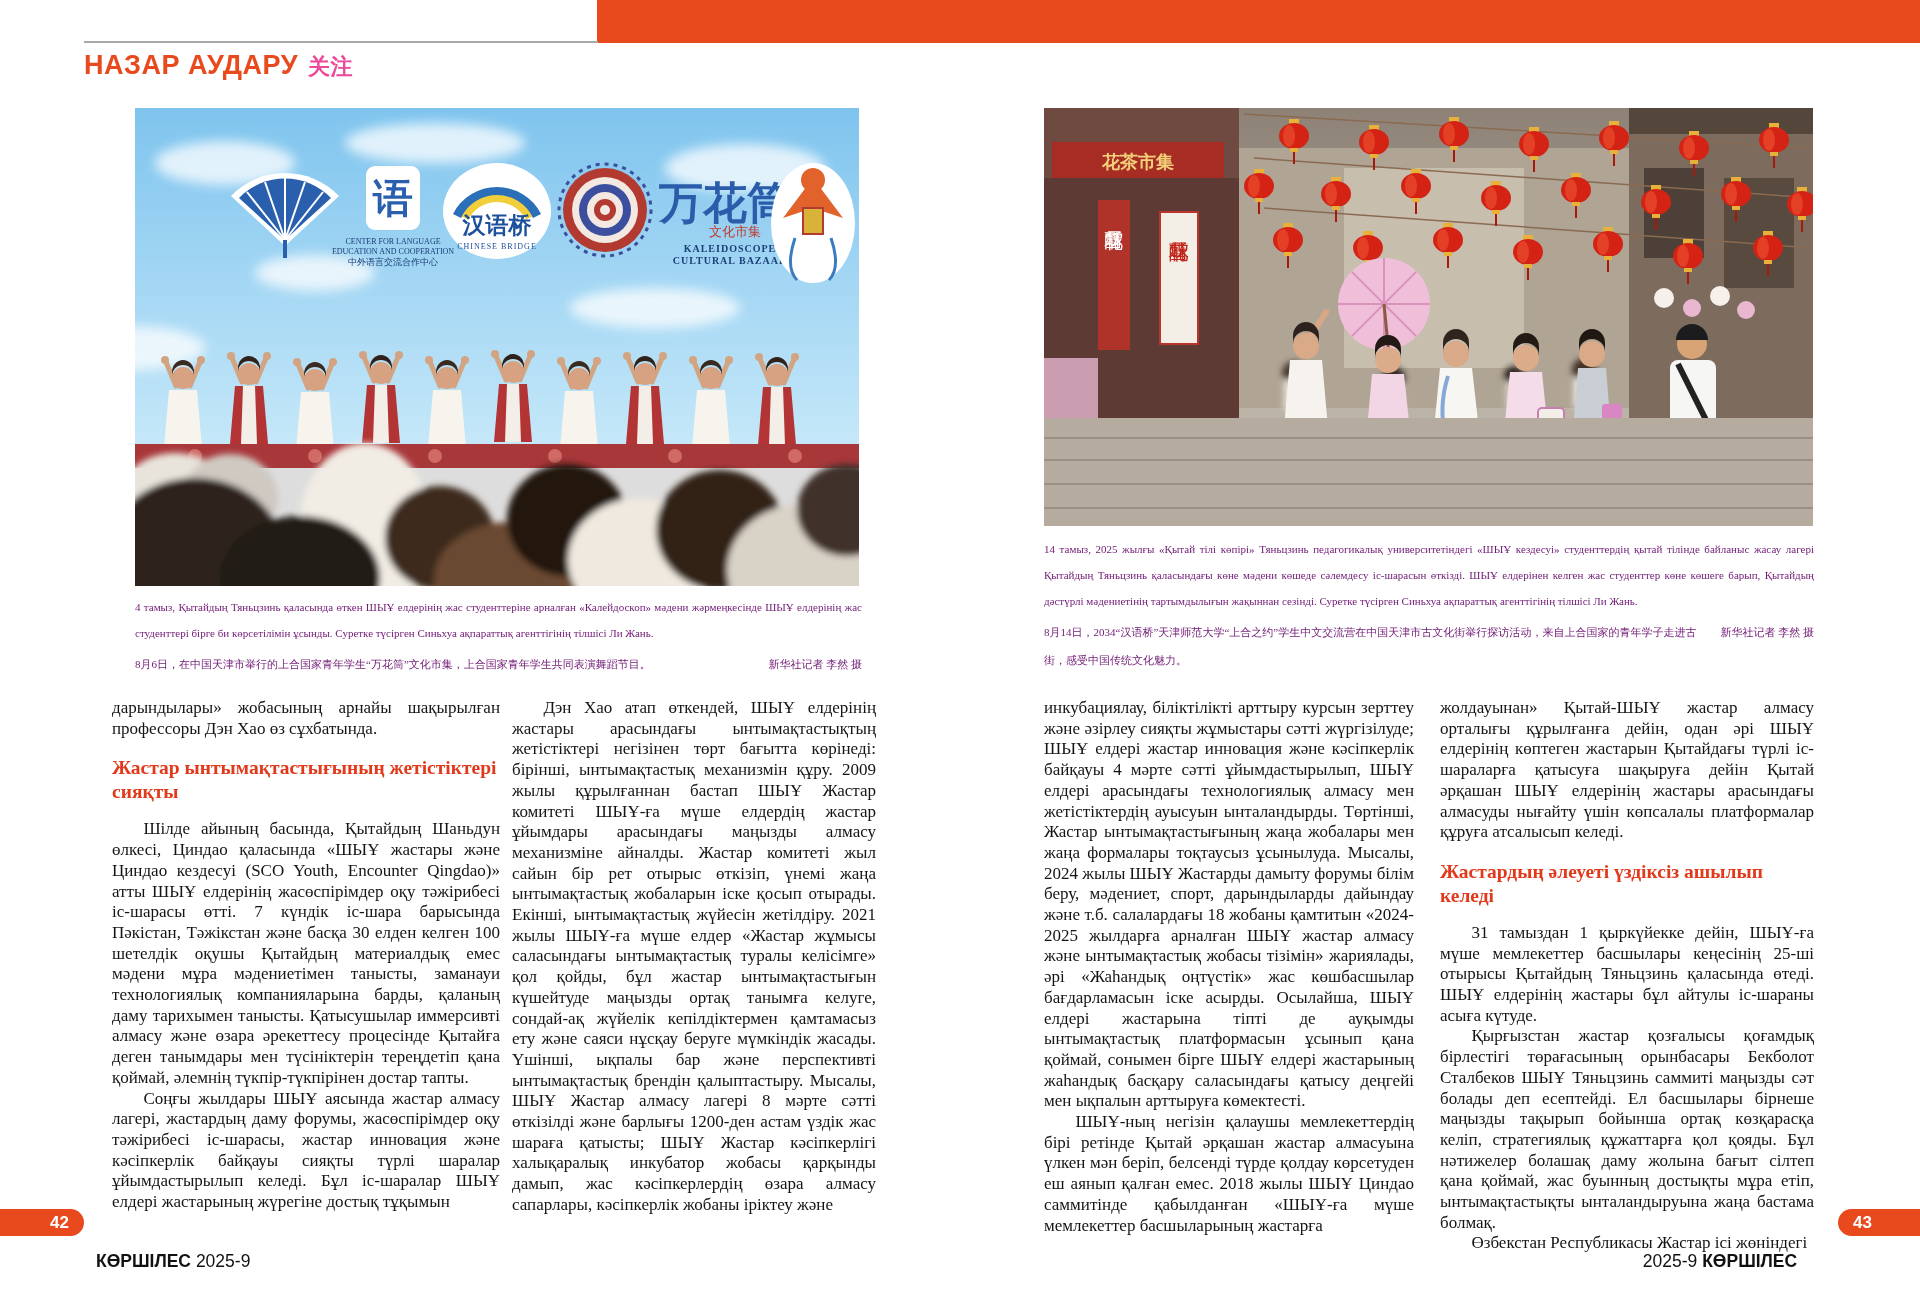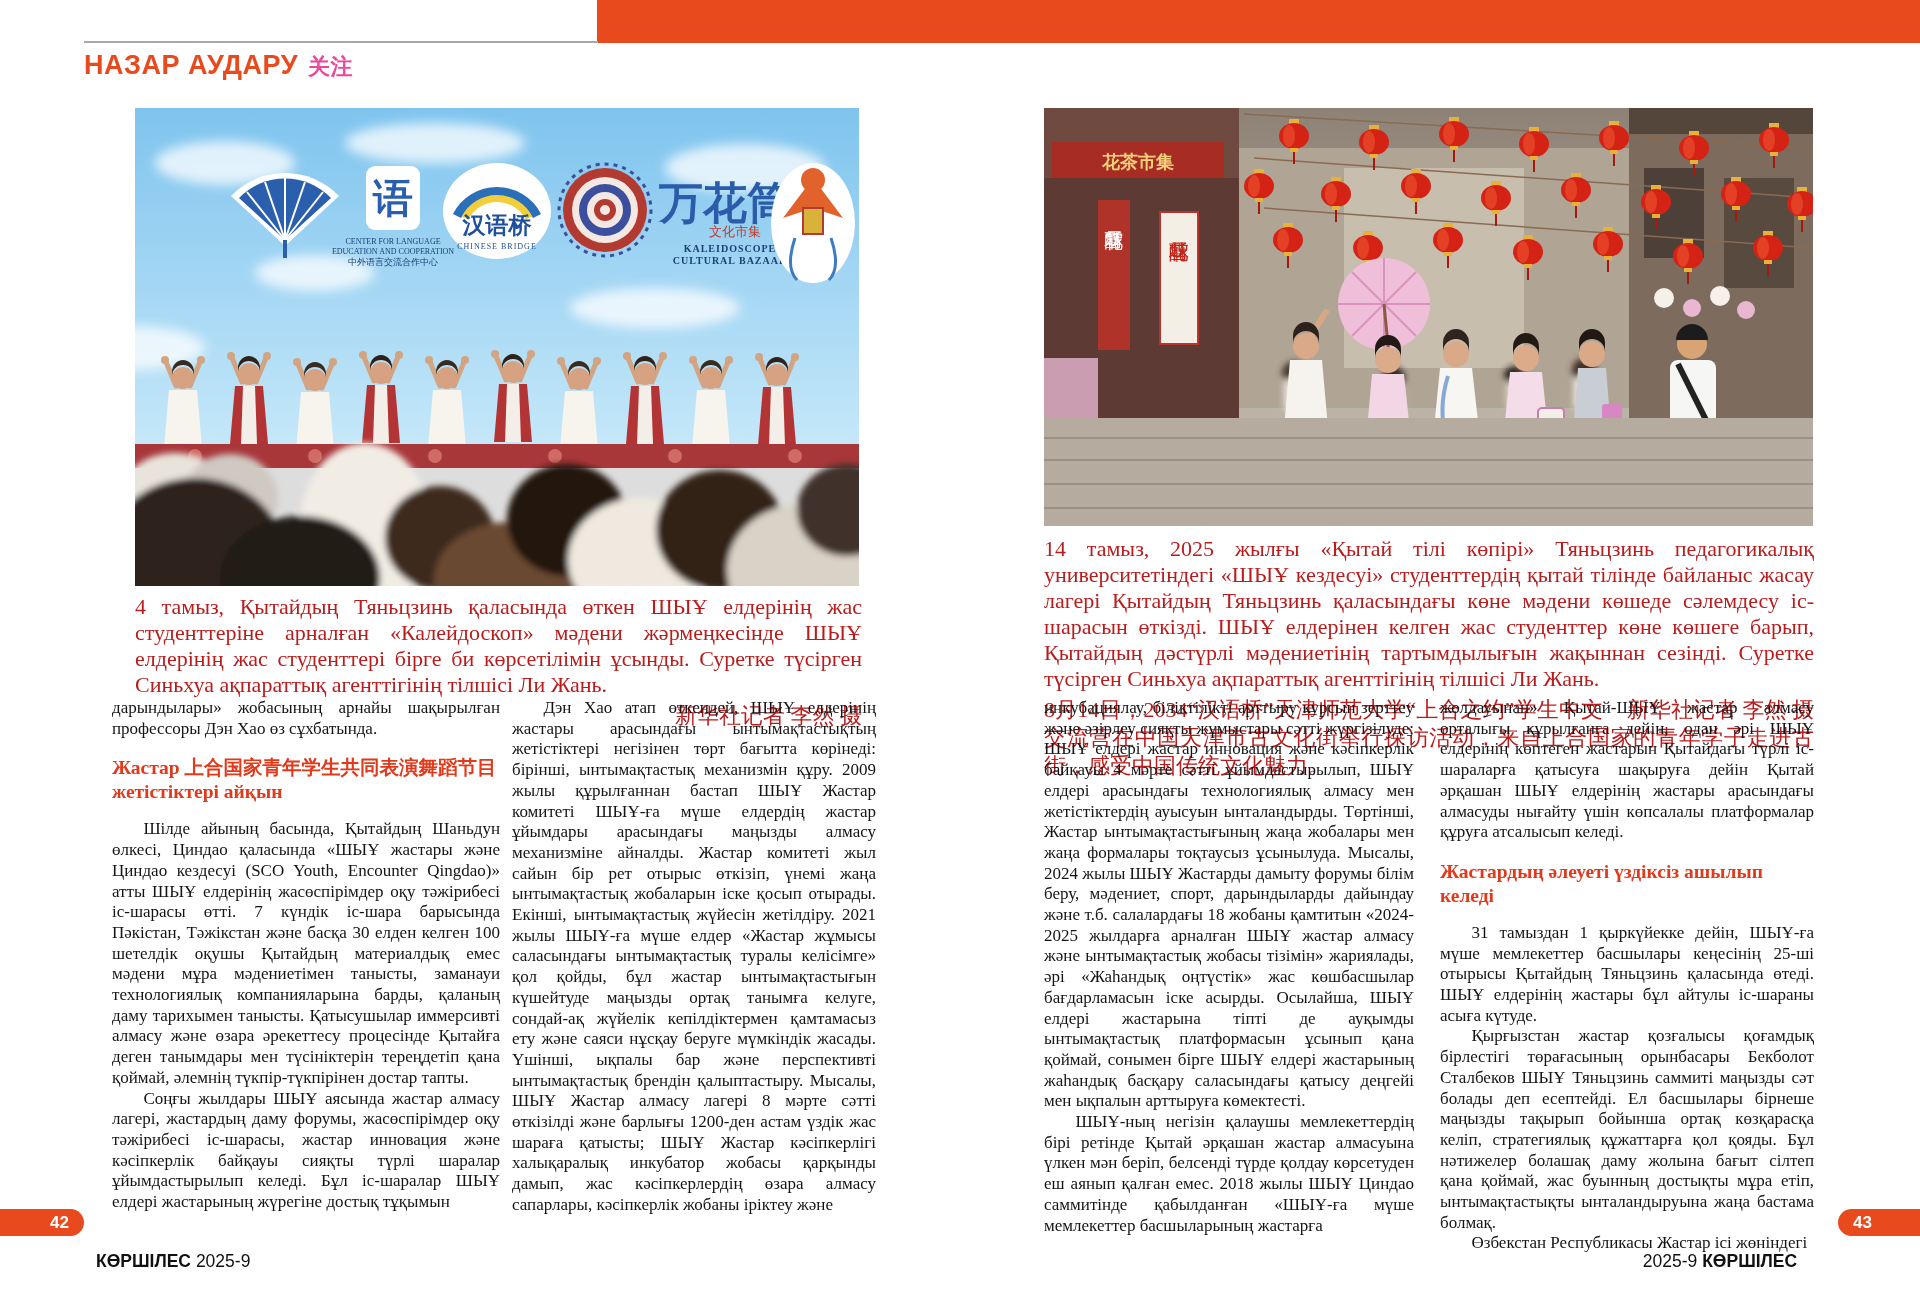--- a/index.html
+++ b/index.html
@@ -13,21 +13,21 @@
   .hdr{left:84px;top:50px;font-family:"Liberation Sans",sans-serif;font-weight:bold;
        font-size:27px;color:#e8491d;letter-spacing:.5px;white-space:nowrap}
   .hdr .zh{color:#ec4899;font-size:22px;font-weight:600;margin-left:10px}
 
   
   .photo{overflow:hidden;background:#ddd}
   .photoL{left:135px;top:108px;width:724px;height:478px}
   .photoR{left:1044px;top:108px;width:769px;height:418px}
 
   
-  .cap{font-size:22px;line-height:26px;color:#b91c1c;text-align:justify}
+  .cap{font-size:11px;line-height:26px;color:#701a75;text-align:justify}
   .capL{left:135px;top:594px;width:727px}
   .capR{left:1044px;top:536px;width:770px}
   .zhline{margin-top:4px;line-height:28px}
   .credit{float:right;padding-left:24px}
 
   
   .col{top:698px;font-size:17px;line-height:20.7px;color:#141414;text-align:justify}
   .c1{left:112px;width:388px}
   .c2{left:512px;width:364px}
   .c3{left:1044px;width:370px}
@@ -198,20 +198,21 @@
         <ellipse cx="668" cy="462" rx="76" ry="66" fill="#d9d2c6"></ellipse>
         <ellipse cx="712" cy="402" rx="50" ry="46" fill="#40302a"></ellipse>
       </g>
     </svg>
   </div>
 
   <div class="abs cap capL">
     <div>4 тамыз, Қытайдың Тяньцзинь қаласында өткен ШЫҰ елдерінің жас студенттеріне арналған «Калейдоскоп» мәдени жәрмеңкесінде ШЫҰ елдерінің жас студенттері бірге би көрсетілімін ұсынды. Суретке түсірген Синьхуа ақпараттық агенттігінің тілшісі Ли Жань.</div>
     <div class="zhline">
       <span class="credit">新华社记者 李然 摄</span>
+      <span>8月6日，在中国天津市举行的上合国家青年学生“万花筒”文化市集，上合国家青年学生共同表演舞蹈节目。</span>
     </div>
   </div>
 
   <div class="abs photo photoR">
     <svg viewBox="0 0 770 418" width="770" height="418">
       <defs>
         <linearGradient id="street" x1="0" y1="0" x2="0" y2="1">
           <stop offset="0" stop-color="#8e8277"></stop>
             <stop offset="1" stop-color="#cdc5b9"></stop>
         </linearGradient>
@@ -369,21 +370,21 @@
   <div class="abs cap capR">
     <div>14 тамыз, 2025 жылғы «Қытай тілі көпірі» Тяньцзинь педагогикалық университетіндегі «ШЫҰ кездесуі» студенттердің қытай тілінде байланыс жасау лагері Қытайдың Тяньцзинь қаласындағы көне мәдени көшеде сәлемдесу іс-шарасын өткізді. ШЫҰ елдерінен келген жас студенттер көне көшеге барып, Қытайдың дәстүрлі мәдениетінің тартымдылығын жақыннан сезінді. Суретке түсірген Синьхуа ақпараттық агенттігінің тілшісі Ли Жань.</div>
     <div class="zhline">
       <span class="credit">新华社记者 李然 摄</span>
       <span>8月14日，2034“汉语桥”天津师范大学“上合之约”学生中文交流营在中国天津市古文化街举行探访活动，来自上合国家的青年学子走进古街，感受中国传统文化魅力。</span>
     </div>
   </div>
 
   <div class="abs col c1">
     <p class="cont">дарындылары» жобасының арнайы шақырылған профессоры Дэн Хао өз сұхбатында.</p>
-    <div class="colhead">Жастар 上合国家青年学生共同表演舞蹈节目 жетістіктері айқын</div>
+    <div class="colhead">Жастар ынтымақтастығының жетістіктері сияқты</div>
     <p>Шілде айының басында, Қытайдың Шаньдун өлкесі, Циндао қаласында «ШЫҰ жастары және Циндао кездесуі (SCO Youth, Encounter Qingdao)» атты ШЫҰ елдерінің жасөспірімдер оқу тәжірибесі іс-шарасы өтті. 7 күндік іс-шара барысында Пәкістан, Тәжікстан және басқа 30 елден келген 100 шетелдік оқушы Қытайдың материалдық емес мәдени мұра мәдениетімен танысты, заманауи технологиялық компанияларына барды, қаланың даму тарихымен танысты. Қатысушылар иммерсивті алмасу және өзара әрекеттесу процесінде Қытайға деген танымдары мен түсініктерін тереңдетіп қана қоймай, әлемнің түкпір-түкпірінен достар тапты.</p>
     <p>Соңғы жылдары ШЫҰ аясында жастар алмасу лагері, жастардың даму форумы, жасөспірімдер оқу тәжірибесі іс-шарасы, жастар инновация және кәсіпкерлік байқауы сияқты түрлі шаралар ұйымдастырылып келеді. Бұл іс-шаралар ШЫҰ елдері жастарының жүрегіне достық тұқымын</p>
   </div>
 
   <div class="abs col c2">
     <p>Дэн Хао атап өткендей, ШЫҰ елдерінің жастары арасындағы ынтымақтастықтың жетістіктері негізінен төрт бағытта көрінеді: бірінші, ынтымақтастық механизмін құру. 2009 жылы құрылғаннан бастап ШЫҰ Жастар комитеті ШЫҰ-ға мүше елдердің жастар ұйымдары арасындағы маңызды алмасу механизміне айналды. Жастар комитеті жыл сайын бір рет отырыс өткізіп, үнемі жаңа ынтымақтастық жобаларын іске қосып отырады. Екінші, ынтымақтастық жүйесін жетілдіру. 2021 жылы ШЫҰ-ға мүше елдер «Жастар жұмысы саласындағы ынтымақтастық туралы келісімге» қол қойды, бұл жастар ынтымақтастығын күшейтуде маңызды ортақ танымға келуге, сондай-ақ жүйелік кепілдіктермен қамтамасыз ету және саяси нұсқау беруге мүмкіндік жасады. Үшінші, ықпалы бар және перспективті ынтымақтастық брендін қалыптастыру. Мысалы, ШЫҰ Жастар алмасу лагері 8 мәрте сәтті өткізілді және барлығы 1200-ден астам үздік жас шараға қатысты; ШЫҰ Жастар кәсіпкерлігі халықаралық инкубатор жобасы қарқынды дамып, жас кәсіпкерлердің өзара алмасу сапарлары, кәсіпкерлік жобаны іріктеу және</p>
   </div>
 
   <div class="abs col c3">
     <p class="cont">инкубациялау, біліктілікті арттыру курсын зерттеу және әзірлеу сияқты жұмыстары сәтті жүргізілуде; ШЫҰ елдері жастар инновация және кәсіпкерлік байқауы 4 мәрте сәтті ұйымдастырылып, ШЫҰ елдері арасындағы технологиялық алмасу мен жетістіктердің ауысуын ынталандырды. Төртінші, Жастар ынтымақтастығының жаңа жобалары мен жаңа формалары тоқтаусыз ұсынылуда. Мысалы, 2024 жылы ШЫҰ Жастарды дамыту форумы білім беру, мәдениет, спорт, дарындыларды дайындау және т.б. салалардағы 18 жобаны қамтитын «2024-2025 жылдарға арналған ШЫҰ жастар алмасу және ынтымақтастық жобасы тізімін» жариялады, әрі «Жаһандық оңтүстік» жас көшбасшылар бағдарламасын іске асырды. Осылайша, ШЫҰ елдері жастарына тіпті де ауқымды ынтымақтастық платформасын ұсынып қана қоймай, сонымен бірге ШЫҰ елдері жастарының жаһандық басқару саласындағы қатысу деңгейі мен ықпалын арттыруға көмектесті.</p>

